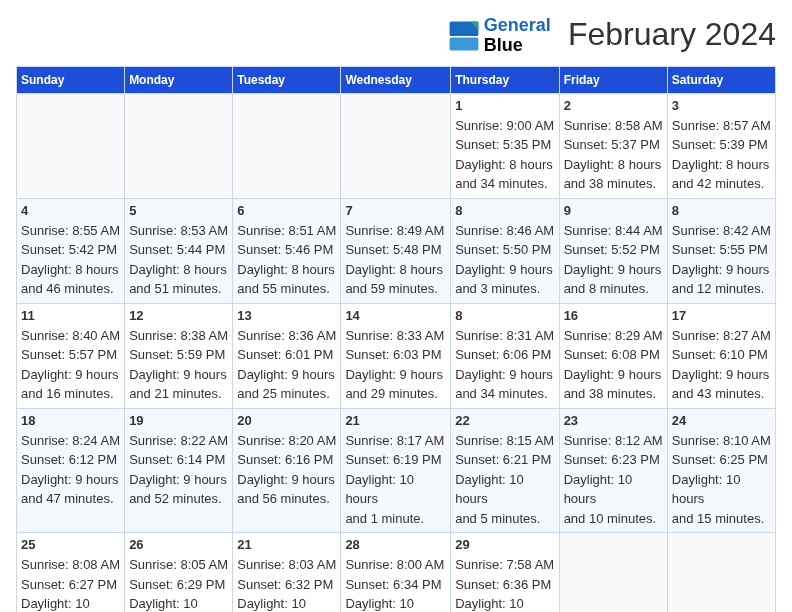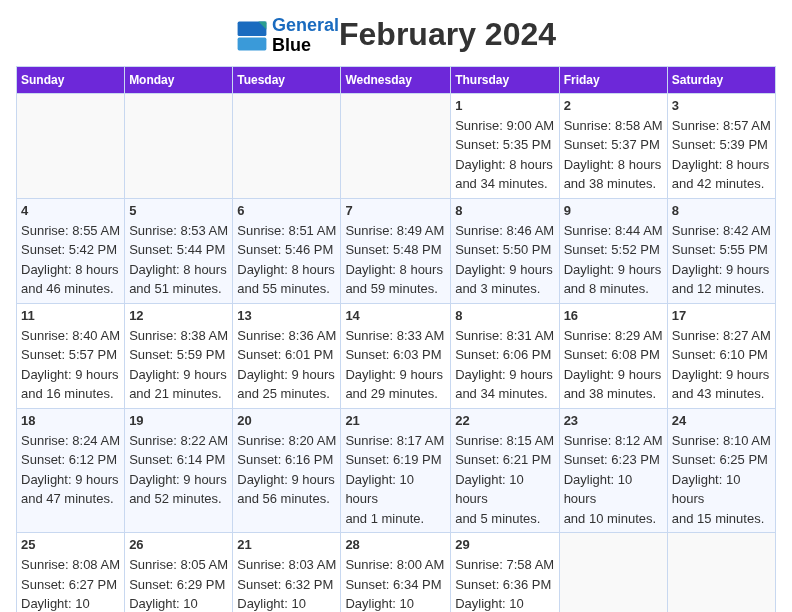--- a/index.html
+++ b/index.html
@@ -5,21 +5,21 @@
     * { box-sizing: border-box; margin: 0; padding: 0; }
     body {
       font-family: Arial, sans-serif;
       background: #fff;
       width: 792px;
       min-height: 612px;
       padding: 16px;
     }
     .header {
       display: flex;
-      justify-content: center;
+      justify-content: flex-end;
       align-items: flex-start;
       margin-bottom: 10px;
     }
     .logo {
       display: flex;
       align-items: center;
       gap: 4px;
     }
     .logo-text {
       font-size: 18px;
@@ -32,34 +32,35 @@
     }
     .logo-icon {
       width: 32px;
       height: 32px;
     }
     .title-block {
       text-align: right;
     }
     .month-title {
       font-size: 32px;
-      font-weight: 700;
-      color: #333;
+      font-weight: 400;
+      color: #333;
+      margin-left: 17px;
     }
     .location {
       font-size: 14px;
       color: #555;
     }
     table {
       width: 100%;
       border-collapse: collapse;
       font-size: 11px;
     }
     thead tr th {
-      background-color: #6d28d9;
+      background-color: #1d4ed8;
       color: #fff;
       padding: 6px 4px;
       text-align: left;
       font-size: 12px;
       font-weight: bold;
       border: 1px solid #c8d8f0;
     }
     tbody tr td {
       border: 1px solid #c8d8f0;
       vertical-align: top;

